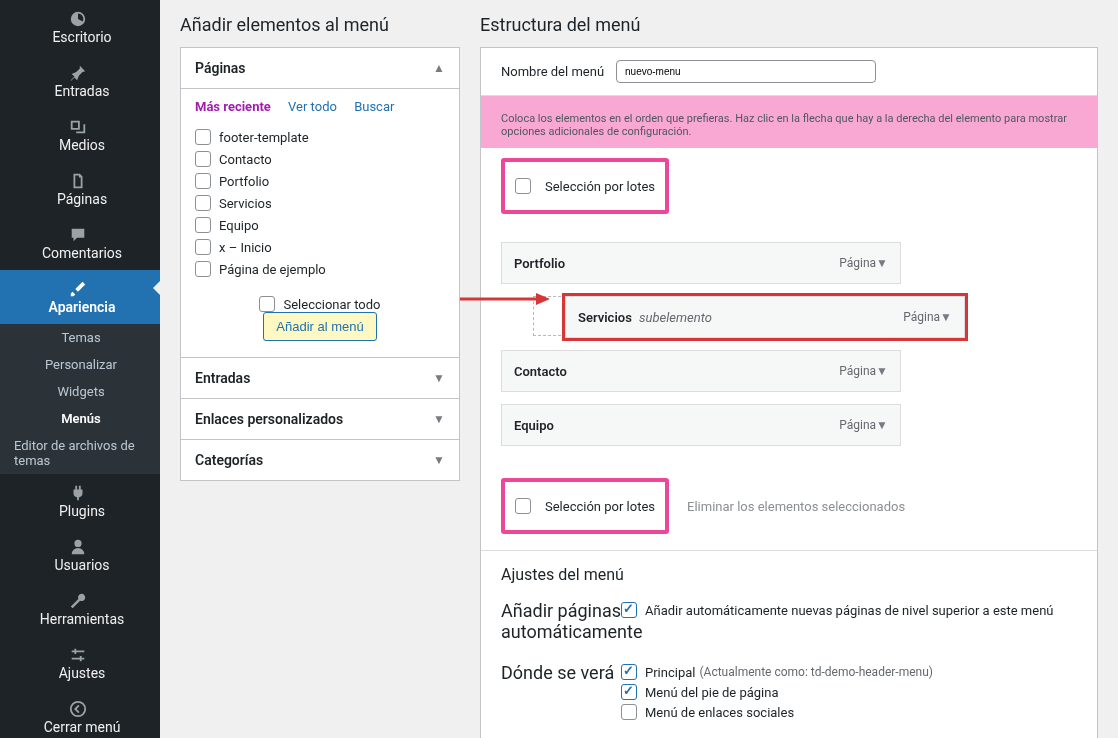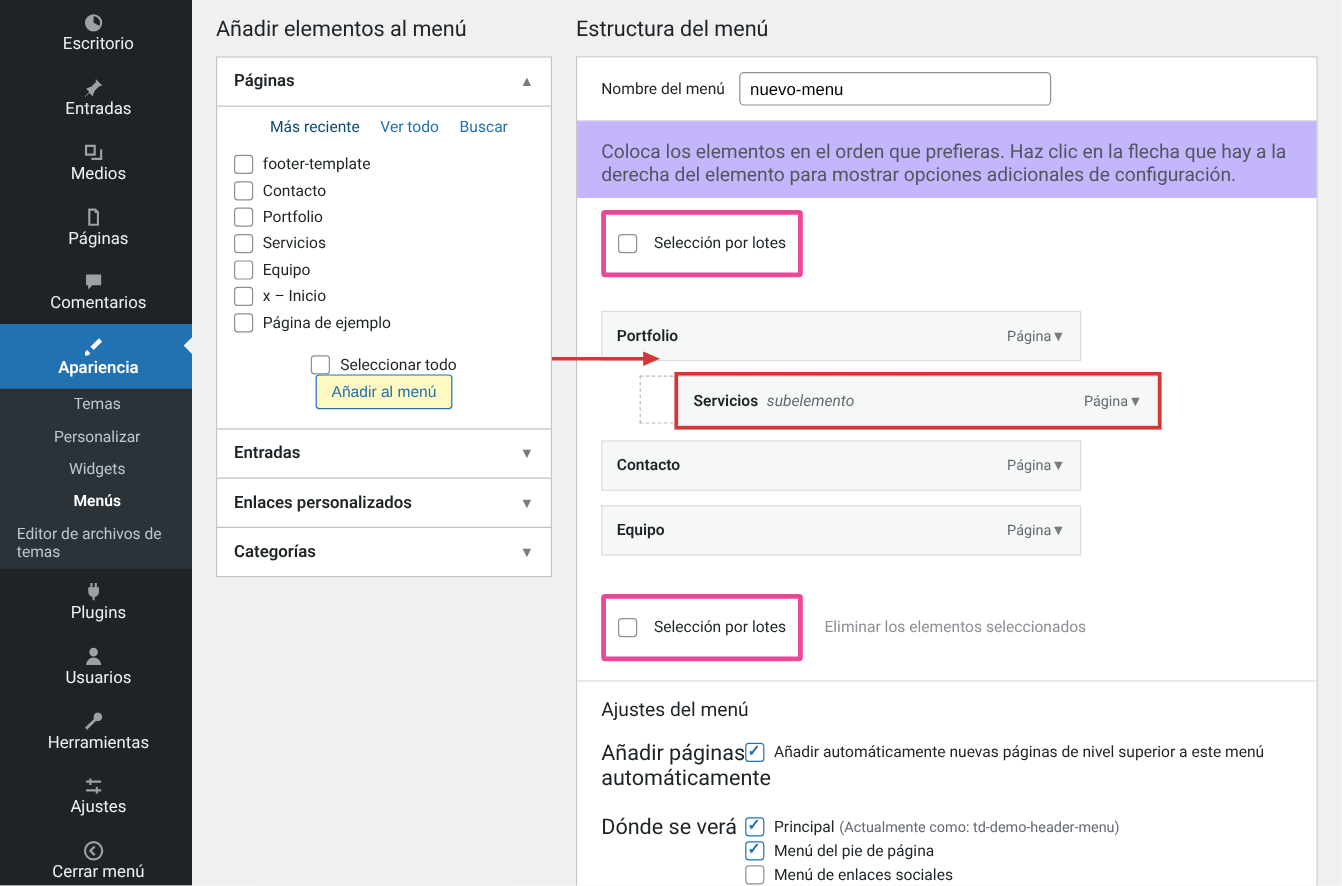--- a/index.html
+++ b/index.html
@@ -105,21 +105,21 @@
   .postbox-header .toggle-ind { color: #787c82; font-size: 12px; }
   .postbox-body {
     padding: 0 14px 14px 14px;
     border-top: 1px solid #c3c4c7;
   }
   .tabs-nav {
     padding: 10px 0 8px 0;
     font-size: 13px;
   }
   .tabs-nav span { margin-right: 14px; cursor: pointer; }
-  .tab-active { color: #0c4a6e; font-weight: 400; margin-left: 30px; }
+  .tab-active { color: #a21caf; font-weight: 700; }
   .tab-link   { color: #2271b1; }
   .pages-checklist { padding: 4px 0 10px 0; }
   .check-row {
     display: flex;
     align-items: center;
     padding: 3px 0;
     font-size: 13px;
   }
   .check-row input[type=checkbox], .inline-check input[type=checkbox] {
     width: 16px; height: 16px;
@@ -170,29 +170,29 @@
     border-bottom: 1px solid #dcdcde;
     background: #fff;
     display: flex;
     align-items: center;
   }
   .menu-name-row label { font-size: 13px; margin-right: 12px; }
   .menu-name-row input[type=text]{
     border: 1px solid #8c8f94;
     border-radius: 4px;
     padding: 5px 8px;
-    font-size: 14px;
+    font-size: 10px;
     width: 260px;
     background:#fff;
   }
   .menu-help-text {
     padding: 16px 20px 10px 20px;
-    font-size: 16px;
+    font-size: 11px;
     color: #50575e;
-    background: #c4b5fd;
+    background: #f9a8d4;
   }
   .bulk-row {
     padding: 10px 20px;
     background: #fff;
   }
   .bulk-row .inline-check,
   .bulk-row-bottom .inline-check {
     display: inline-flex;
     align-items: center;
     border: 4px solid #ec4899;

